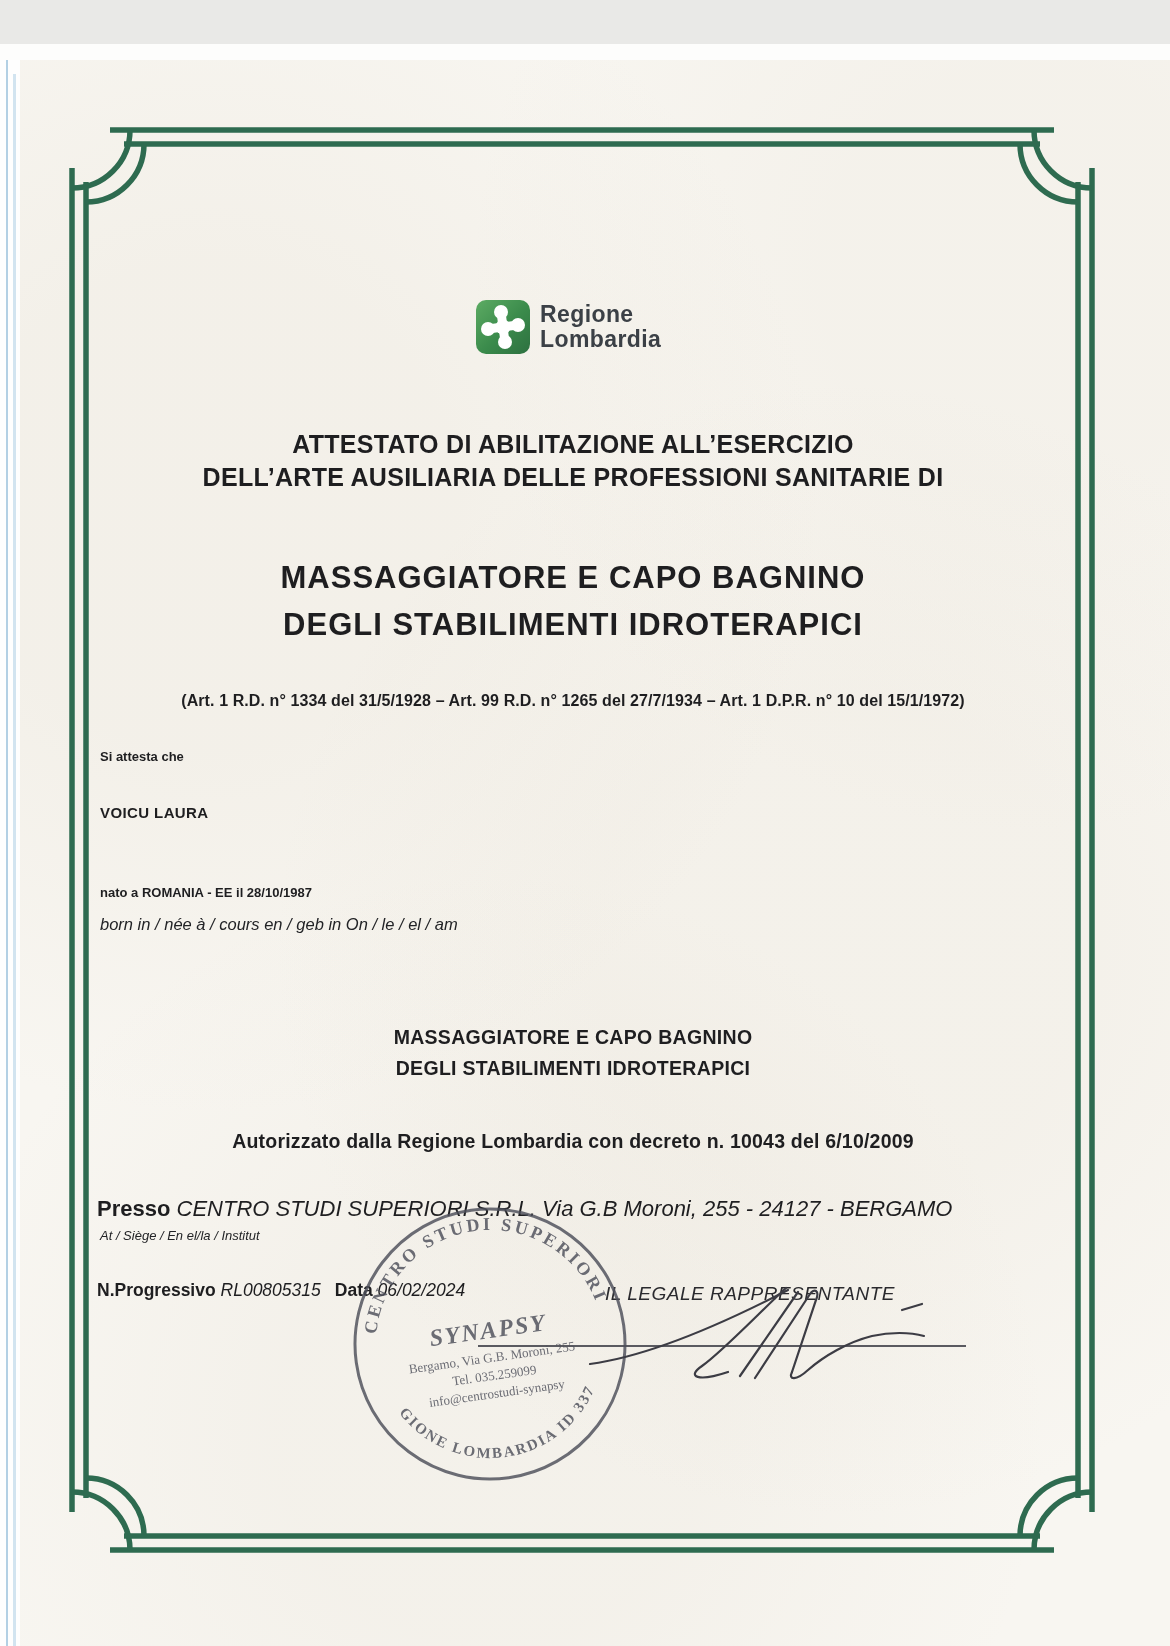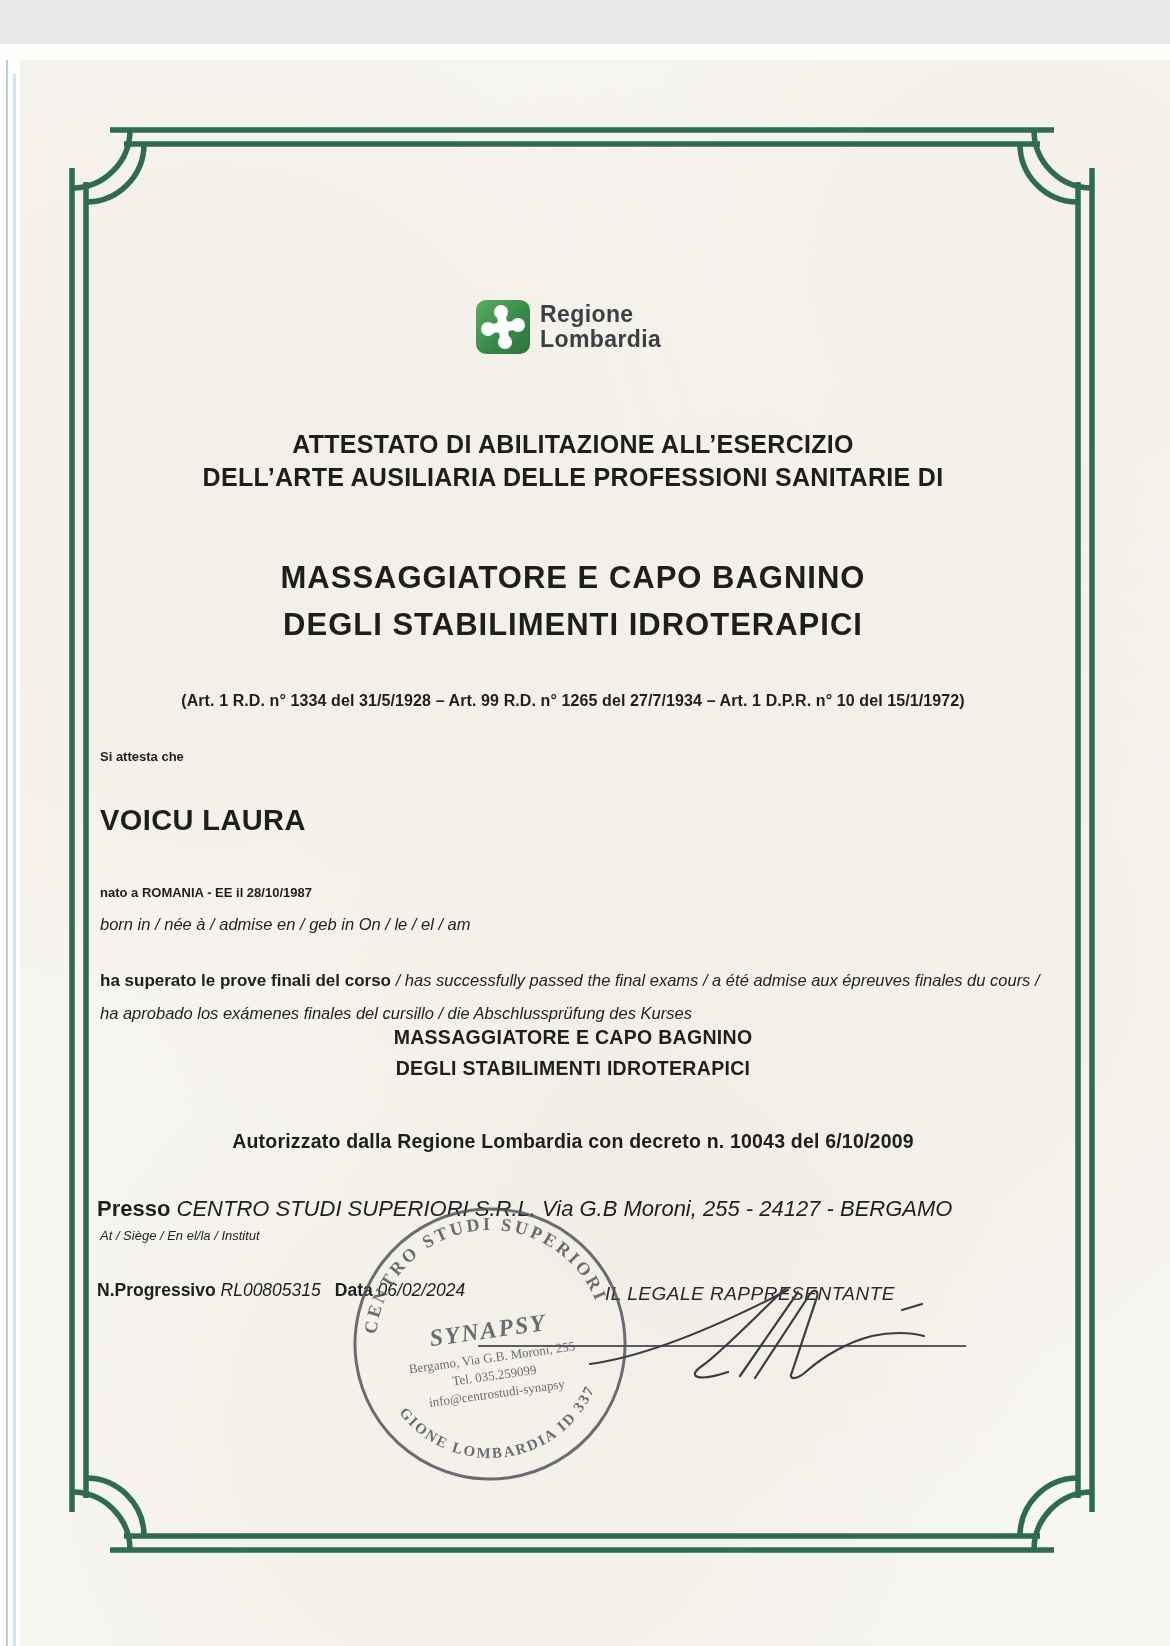--- a/index.html
+++ b/index.html
@@ -27,21 +27,21 @@
     background:linear-gradient(135deg,#5cab63 0%,#3a8a4b 55%,#2d7040 100%);
     display:flex;align-items:center;justify-content:center;}
   .logo-text{font-size:23px;line-height:25px;font-weight:600;color:#3b4046;letter-spacing:.4px;}
   
   .center-col{left:0;right:0;text-align:center;transform:translateX(-12px);}
   .header-block{top:384px;font-size:25px;font-weight:bold;line-height:33px;letter-spacing:.3px;}
   .title-block{top:510px;font-size:31px;font-weight:bold;line-height:47px;letter-spacing:1px;}
   .legal-ref{top:648px;font-size:16px;font-weight:bold;letter-spacing:.1px;}
   .bold-line{font-weight:bold;font-size:13px;}
   .italic-line{font-style:italic;font-size:16.5px;color:#222326;}
-  .name-line{font-weight:bold;font-size:29px;letter-spacing:.4px;}
+  .name-line{font-weight:bold;font-size:15px;letter-spacing:.4px;}
   .course-block{top:978px;font-size:19.5px;font-weight:bold;line-height:31px;letter-spacing:.3px;}
   .auth-line{top:1086px;font-size:19.5px;font-weight:bold;letter-spacing:.2px;}
   .mix-wrap{left:100px;width:945px;font-size:16.5px;line-height:32px;}
   .sig-label{left:540px;width:420px;top:1239px;text-align:center;font-style:italic;font-size:19px;letter-spacing:.5px;color:#2a2a2e;}
   .sig-rule{left:478px;top:1301px;width:488px;height:2px;background:#5a5a60;}
   .stamp-wrap{left:340px;top:1150px;width:300px;height:300px;transform:rotate(-8deg);opacity:.82;}
   .sig-ink{left:580px;top:1236px;width:380px;height:108px;}
 </style>
 </head>
 <body>
@@ -111,25 +111,22 @@
     <div>MASSAGGIATORE E CAPO BAGNINO</div>
     <div>DEGLI STABILIMENTI IDROTERAPICI</div>
   </div>
 
   <div class="abs center-col legal-ref">(Art. 1 R.D. n° 1334 del 31/5/1928 – Art. 99 R.D. n° 1265 del 27/7/1934 – Art. 1 D.P.R. n° 10 del 15/1/1972)</div>
 
   <div class="abs bold-line" style="left:100px;top:705px;">Si attesta che</div>
   <div class="abs name-line" style="left:100px;top:760px;">VOICU LAURA</div>
 
   <div class="abs bold-line" style="left:100px;top:841px;">nato a ROMANIA - EE il 28/10/1987</div>
-  <div class="abs italic-line" style="left:100px;top:871px;">born in / née à / admise en / geb in On / le / el / am</div>
+  <div class="abs italic-line" style="left:100px;top:871px;">born in / née à / cours en / geb in On / le / el / am</div>
 
-  <div class="abs mix-wrap" style="top:920px;">
-    <span class="bold-line" style="font-size:17px;">ha superato le prove finali del corso </span><span class="italic-line">/ has successfully passed the final exams / a été admise aux épreuves finales du cours / ha aprobado los exámenes finales del cursillo / die Abschlussprüfung des Kurses</span>
-  </div>
 
   <div class="abs center-col course-block">
     <div>MASSAGGIATORE E CAPO BAGNINO</div>
     <div>DEGLI STABILIMENTI IDROTERAPICI</div>
   </div>
 
   <div class="abs center-col auth-line">Autorizzato dalla Regione Lombardia con decreto n. 10043 del 6/10/2009</div>
 
   <div class="abs" style="left:97px;top:1152px;font-size:22px;">
     <span style="font-weight:bold;">Presso </span><span style="font-style:italic;">CENTRO STUDI SUPERIORI S.R.L. Via G.B Moroni, 255 - 24127 - BERGAMO</span>

